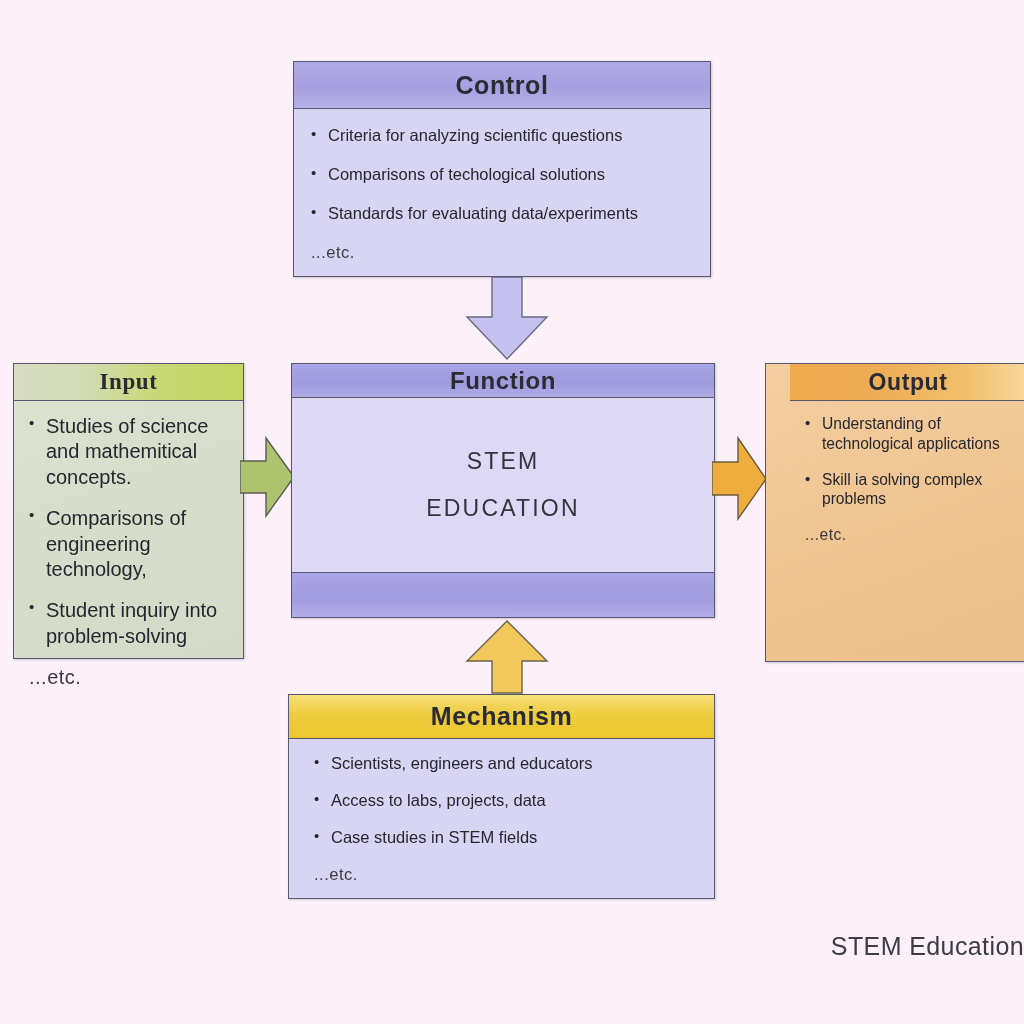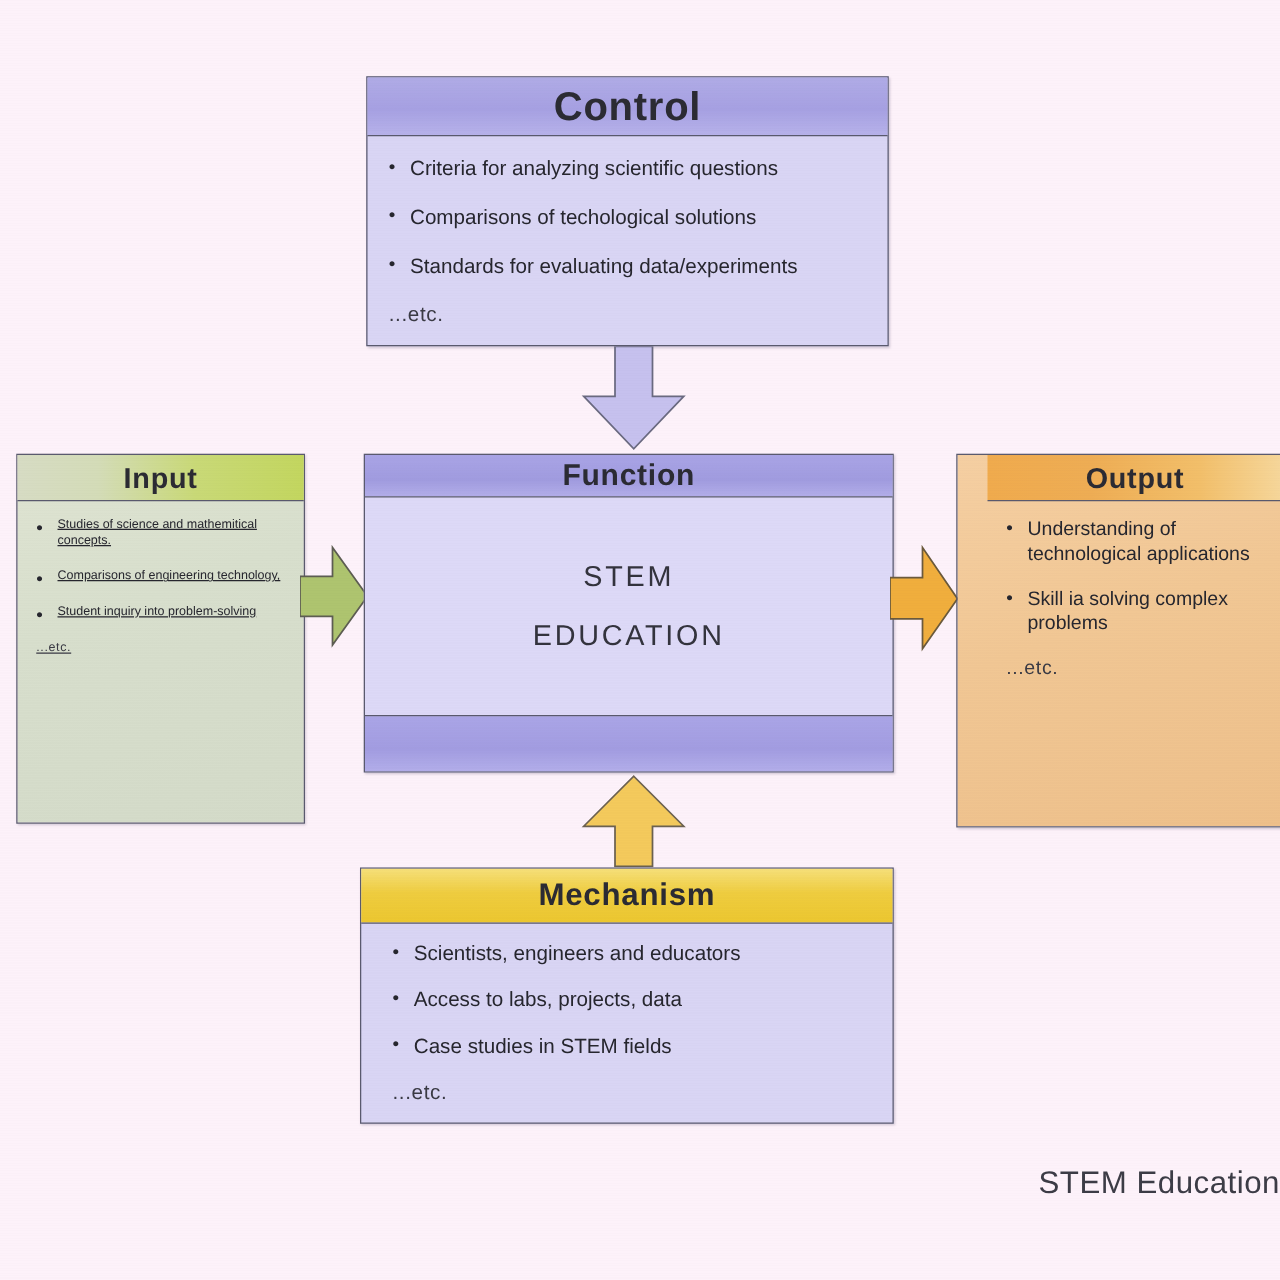--- a/index.html
+++ b/index.html
@@ -26,21 +26,21 @@
   .box {
     position: absolute;
     box-sizing: border-box;
     border: 1px solid #5a5a6e;
     box-shadow: 1px 1px 2px rgba(90,80,110,0.28);
   }
   .box-header {
     box-sizing: border-box;
     width: 100%;
     text-align: center;
-    font-size: 32px;
+    font-size: 25px;
     font-weight: bold;
     color: #2b2b33;
     letter-spacing: 0.6px;
     display: flex;
     align-items: center;
     justify-content: center;
     border-bottom: 1px solid #5a5a6e;
   }
   .box-body {
     box-sizing: border-box;
@@ -129,23 +129,24 @@
     left: 13px;
     top: 363px;
     width: 231px;
     height: 296px;
     background: linear-gradient(160deg, #dfe4d2 0%, #d8dfcd 40%, #d4dbc9 100%);
   }
   #input-box .box-header {
     height: 37px;
     background: linear-gradient(90deg, #d7dcc4 0%, #d4dcb8 28%, #c9d977 62%, #c3d65f 100%);
     font-size: 23px;
+    font-family: Liberation Serif, serif;
   }
   #input-box .box-body { padding: 13px 10px 10px 12px; }
-  #input-box ul.bullets li { font-size: 10px; margin-bottom: 16px; text-decoration: underline; }
+  #input-box ul.bullets li { font-size: 20px; margin-bottom: 16px; }
 
   
   #output-box {
     left: 765px;
     top: 363px;
     width: 262px;
     height: 299px;
     background: linear-gradient(160deg, #f5cfa2 0%, #f1c794 45%, #eec08a 100%);
     padding-left: 24px;
   }

